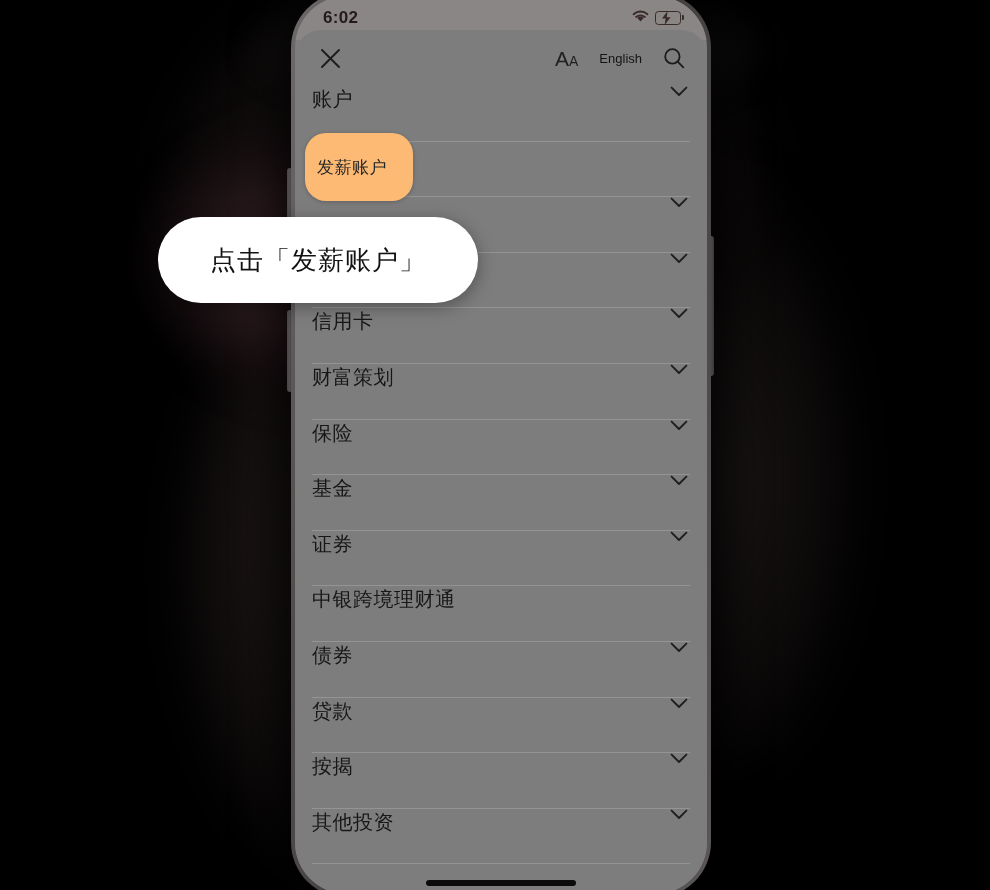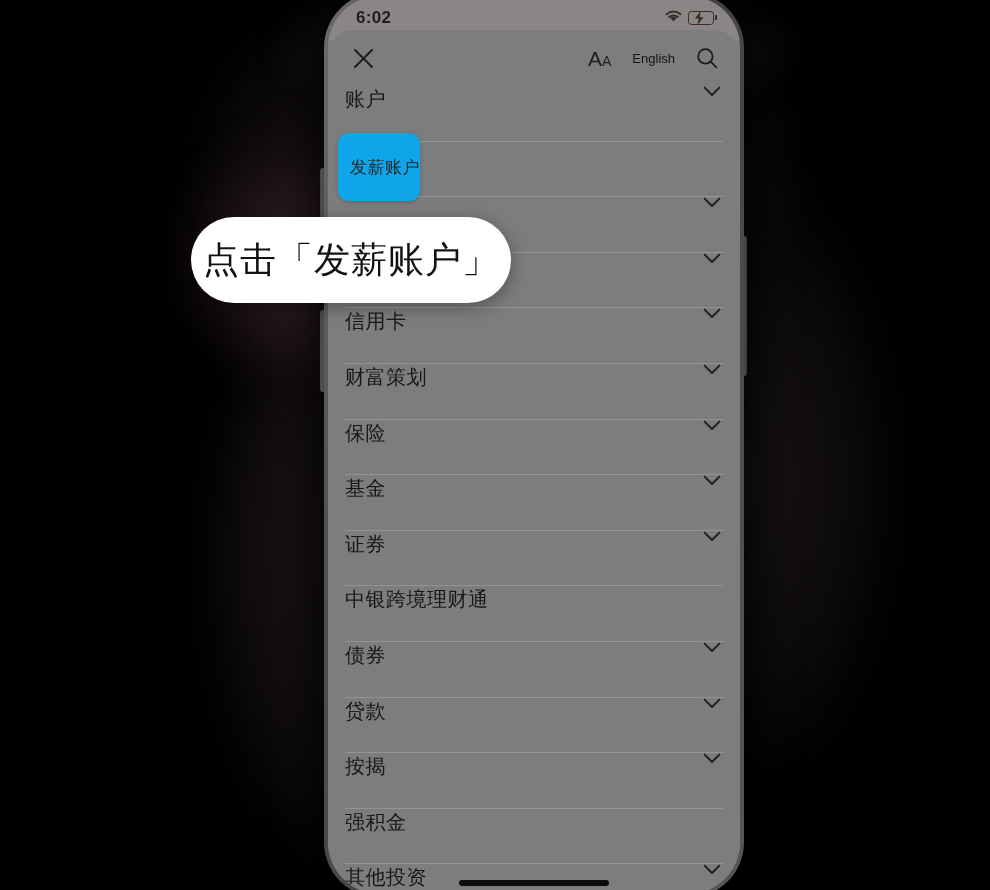--- a/index.html
+++ b/index.html
@@ -16,21 +16,20 @@
     font-family: "Liberation Sans", "DejaVu Sans", sans-serif;
     -webkit-font-smoothing: antialiased;
   }
 
   
   #stage {
     position: absolute;
     inset: 0;
     background: #000;
     overflow: hidden;
-    margin-left: 33px;
   }
 
   
   .blob {
     position: absolute;
     border-radius: 50%;
     pointer-events: none;
   }
   .blob-a {
     left: 168px; top: -44px;
@@ -221,24 +220,24 @@
     height: 6px;
     border-radius: 3px;
     background: #0b0b0b;
   }
 
   
   #highlight-chip {
     position: absolute;
     left: 305px;
     top: 133px;
-    width: 82px;
+    width: 108px;
     height: 68px;
-    background: #0ea5e9;
-    border-radius: 11px;
+    background: #fdba74;
+    border-radius: 21px;
     display: flex;
     align-items: center;
     padding-left: 12px;
     box-sizing: border-box;
     box-shadow: 0 1px 4px rgba(0,0,0,.22);
   }
   #highlight-chip .chip-text {
     font-size: 17px;
     color: #262626;
     letter-spacing: .5px;
@@ -252,21 +251,21 @@
     width: 320px;
     height: 86px;
     background: #ffffff;
     border-radius: 43px;
     display: flex;
     align-items: center;
     justify-content: center;
     box-shadow: 0 4px 18px rgba(0,0,0,.35);
   }
   #callout .callout-text {
-    font-size: 36px;
+    font-size: 26px;
     color: #121212;
     letter-spacing: 1px;
     white-space: nowrap;
   }
 </style>
 </head>
 <body>
 
 <div id="stage">
 
@@ -416,24 +415,20 @@
             </div>
             <div class="menu-row">
               <span class="label">按揭</span>
               <span class="chev">
                 <svg width="18" height="11" viewBox="0 0 18 11">
                   <path d="M1.6 1.6 L9 9 L16.4 1.6" stroke="#1f1f1f" stroke-width="1.9" fill="none" stroke-linecap="round" stroke-linejoin="round"></path>
                 </svg>
               </span>
             </div>
             <div class="menu-row">
-              <span class="label">强积金</span>
-              <span class="chev"></span>
-            </div>
-            <div class="menu-row">
               <span class="label">其他投资</span>
               <span class="chev">
                 <svg width="18" height="11" viewBox="0 0 18 11">
                   <path d="M1.6 1.6 L9 9 L16.4 1.6" stroke="#1f1f1f" stroke-width="1.9" fill="none" stroke-linecap="round" stroke-linejoin="round"></path>
                 </svg>
               </span>
             </div>
           </div>
 
         <div id="home-indicator"></div>

